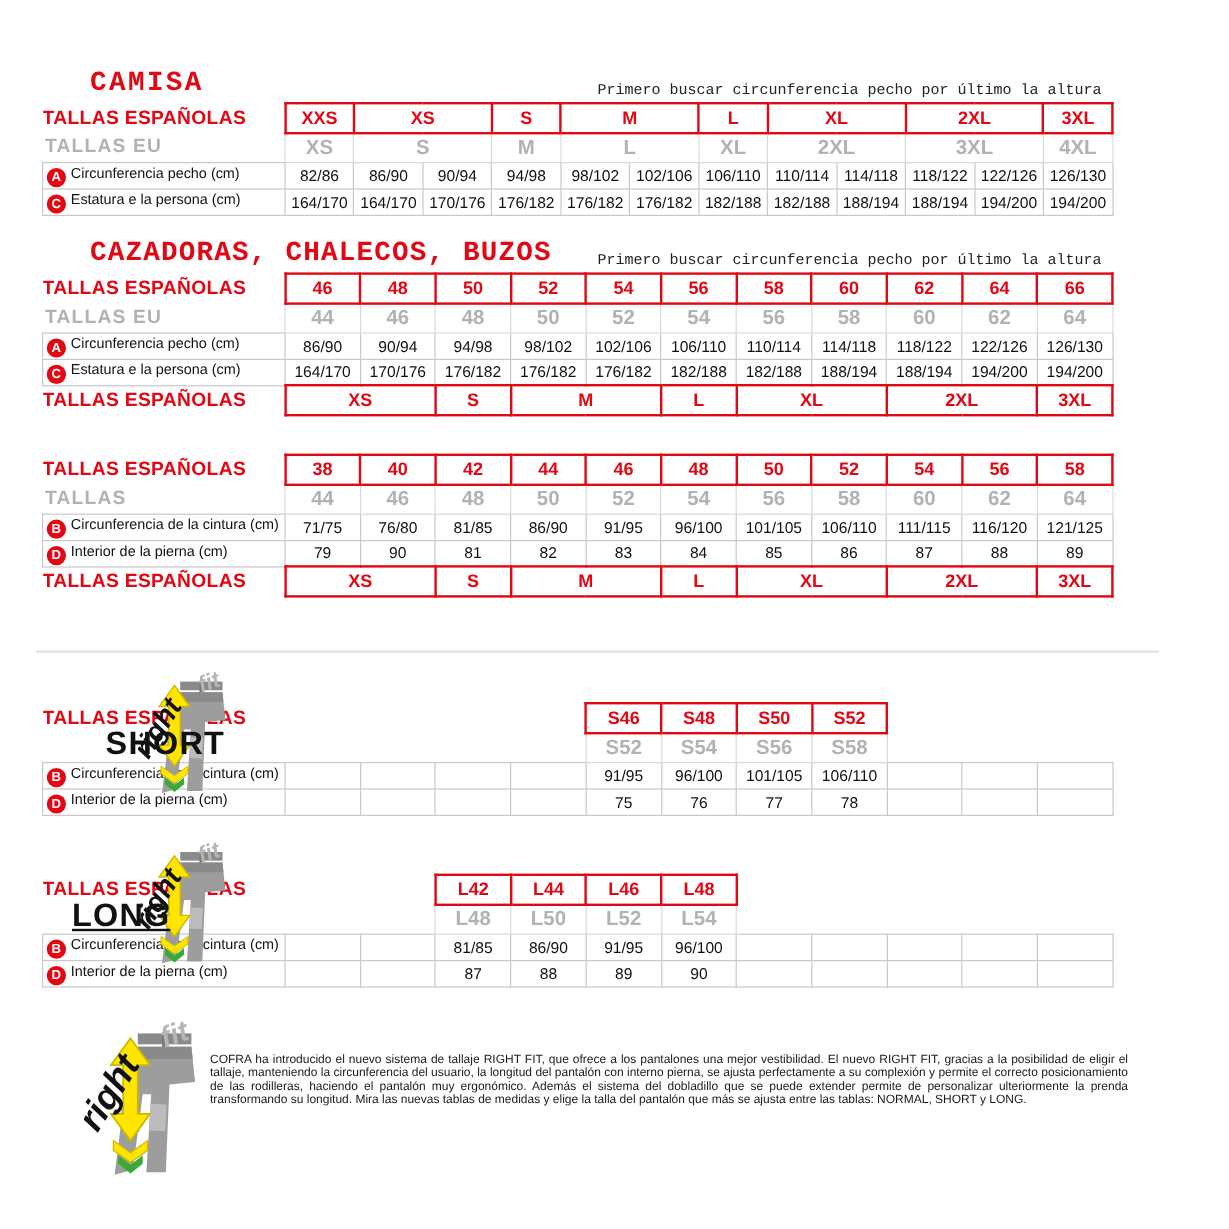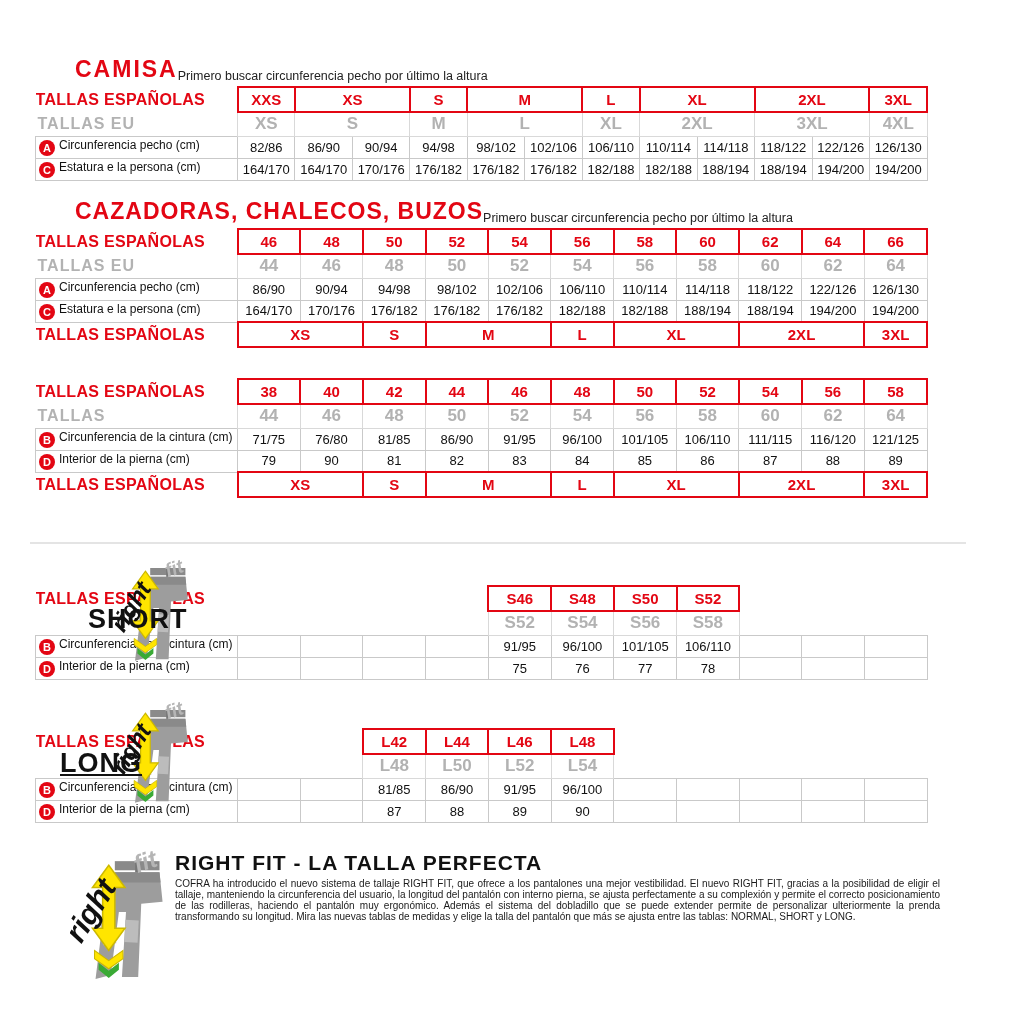--- a/index.html
+++ b/index.html
@@ -6,21 +6,21 @@
     --red:#e30613; --graytext:#b2b2b2; --border:#c9c9c9;
     --yellow:#ffe500; --green:#3aaa35;
   }
   *{margin:0;padding:0;box-sizing:border-box;}
   html,body{background:#fff;}
   .page{
     position:relative;width:1024px;height:1024px;background:#fff;overflow:hidden;
     font-family:"Liberation Sans",sans-serif;color:#1a1a1a;
   }
   .sec{position:absolute;left:35px;width:893px;}
-  .sec-head{display:flex;justify-content:flex-start;align-items:flex-end;margin-bottom:3px;}
+  .sec-head{display:flex;justify-content:space-between;align-items:flex-end;margin-bottom:3px;font-family:Liberation Mono, monospace;}
   .title{color:var(--red);font-size:23px;font-weight:bold;letter-spacing:2px;padding-left:40px;white-space:nowrap;}
   .note{font-size:12.5px;color:#222;padding-right:10px;white-space:nowrap;}
   table.size-table{border-collapse:collapse;table-layout:fixed;width:893px;}
   td{overflow:hidden;white-space:nowrap;}
   tr.red-row td{border:none;height:25px;}
   tr.red-row td.rlabel{color:var(--red);font-weight:bold;font-size:16px;text-align:left;padding-right:19px;letter-spacing:0.3px;}
   tr.red-row td.size{border:2px solid var(--red);color:var(--red);font-weight:bold;font-size:15px;text-align:center;background:#fff;}
   tr.gray-row td{border:none;height:24px;}
   tr.gray-row td.glabel{color:var(--graytext);font-weight:bold;font-size:16px;letter-spacing:1px;padding-left:2px;}
   tr.gray-row td.size{border:1px solid #d9d9d9;color:var(--graytext);font-weight:bold;font-size:17px;text-align:center;}
@@ -467,17 +467,16 @@
         <rect class="knee" x="31" y="70" width="13" height="22" transform="rotate(-8 37 81)"></rect>
       </g>
       <g>
         <polygon class="arrow" points="38,14 54,36 44,36 44,76 54,76 38,98 22,76 32,76 32,36 22,36"></polygon>
         <polygon class="chev-y" points="24,98 38,108 52,98 52,106 38,116 24,106"></polygon>
         <polygon class="chev-g" points="28,110 38,118 48,110 48,117 38,125 28,117"></polygon>
       </g>
       <text class="logo-right" transform="translate(11 92) rotate(-58)" font-size="30">right</text>
       <text class="logo-fit" transform="translate(66 22) rotate(-20)" font-size="24">fit</text>
     </svg>
-    <h2 class="rf-heading">RIGHT FIT - LA TALLA PERFECTA</h2>
     <p class="rf-body">COFRA ha introducido el nuevo sistema de tallaje RIGHT FIT, que ofrece a los pantalones una mejor vestibilidad. El nuevo RIGHT FIT, gracias a la posibilidad de eligir el tallaje, manteniendo la circunferencia del usuario, la longitud del pantalón con interno pierna, se ajusta perfectamente a su complexión y permite el correcto posicionamiento de las rodilleras, haciendo el pantalón muy ergonómico. Además el sistema del dobladillo que se puede extender permite de personalizar ulteriormente la prenda transformando su longitud. Mira las nuevas tablas de medidas y elige la talla del pantalón que más se ajusta entre las tablas: NORMAL, SHORT y LONG.</p>
   </section>
 
 </div>
 
 </body></html>

